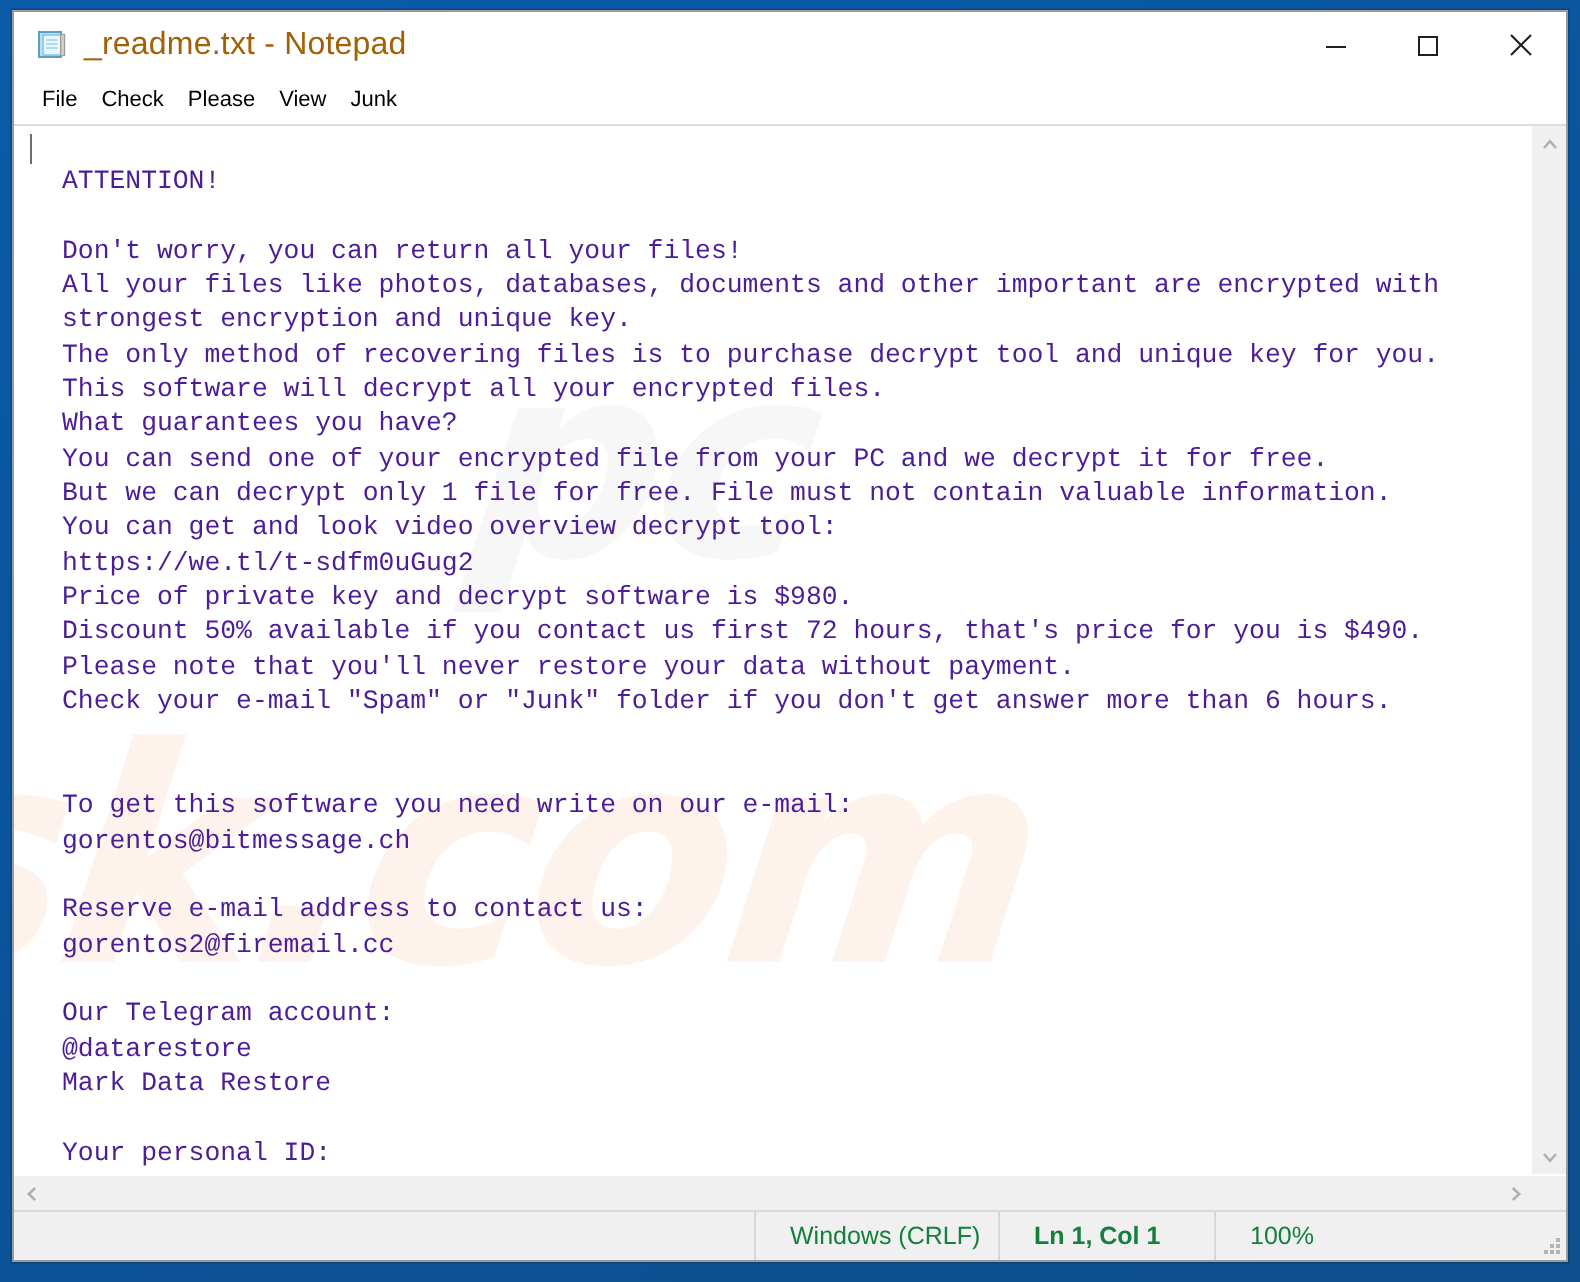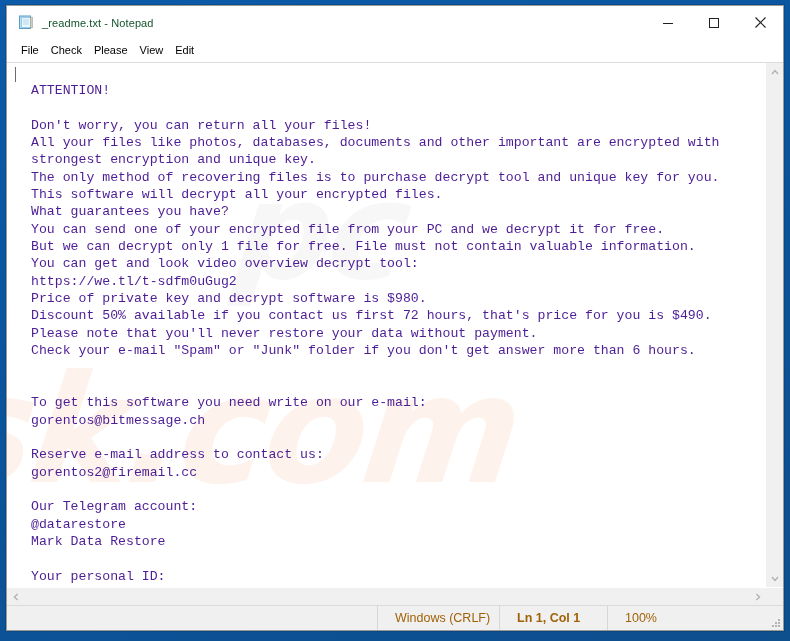--- a/index.html
+++ b/index.html
@@ -48,22 +48,22 @@
   }
   #title-icon {
     width: 17px;
     height: 17px;
     margin-left: 11px;
     margin-right: 7px;
     position: relative;
     flex: 0 0 auto;
   }
   #title-text {
-    font-size: 11px;
-    color: #14532d;
+    font-size: 16px;
+    color: #a16207;
     letter-spacing: 0.1px;
     white-space: nowrap;
   }
   .winbtn {
     width: 46px;
     height: 33px;
     display: flex;
     align-items: center;
     justify-content: center;
     flex: 0 0 auto;
@@ -227,21 +227,21 @@
   
   #statusbar {
     flex: 0 0 24px;
     height: 24px;
     background: #f0f0f0;
     border-top: 1px solid #dadada;
     display: flex;
     align-items: center;
     justify-content: flex-end;
     font-size: 12.5px;
-    color: #a16207;
+    color: #15803d;
     position: relative;
   }
   .status-cell {
     border-left: 1px solid #d7d7d7;
     height: 100%;
     display: flex;
     align-items: center;
     box-sizing: border-box;
     padding-left: 17px;
   }
@@ -301,21 +301,21 @@
         </svg>
       </div>
     </div>
   </div>
 
   <div id="menubar">
     <div class="menu-item">File</div>
     <div class="menu-item">Check</div>
     <div class="menu-item">Please</div>
     <div class="menu-item">View</div>
-    <div class="menu-item">Edit</div>
+    <div class="menu-item">Junk</div>
   </div>
 
   <div id="editor-wrap">
     <div id="editor-row">
 
       <div id="textarea">
         <div id="watermark">
           <span class="w1">sk.com</span>
           <span class="w2">pc</span>
         </div>

